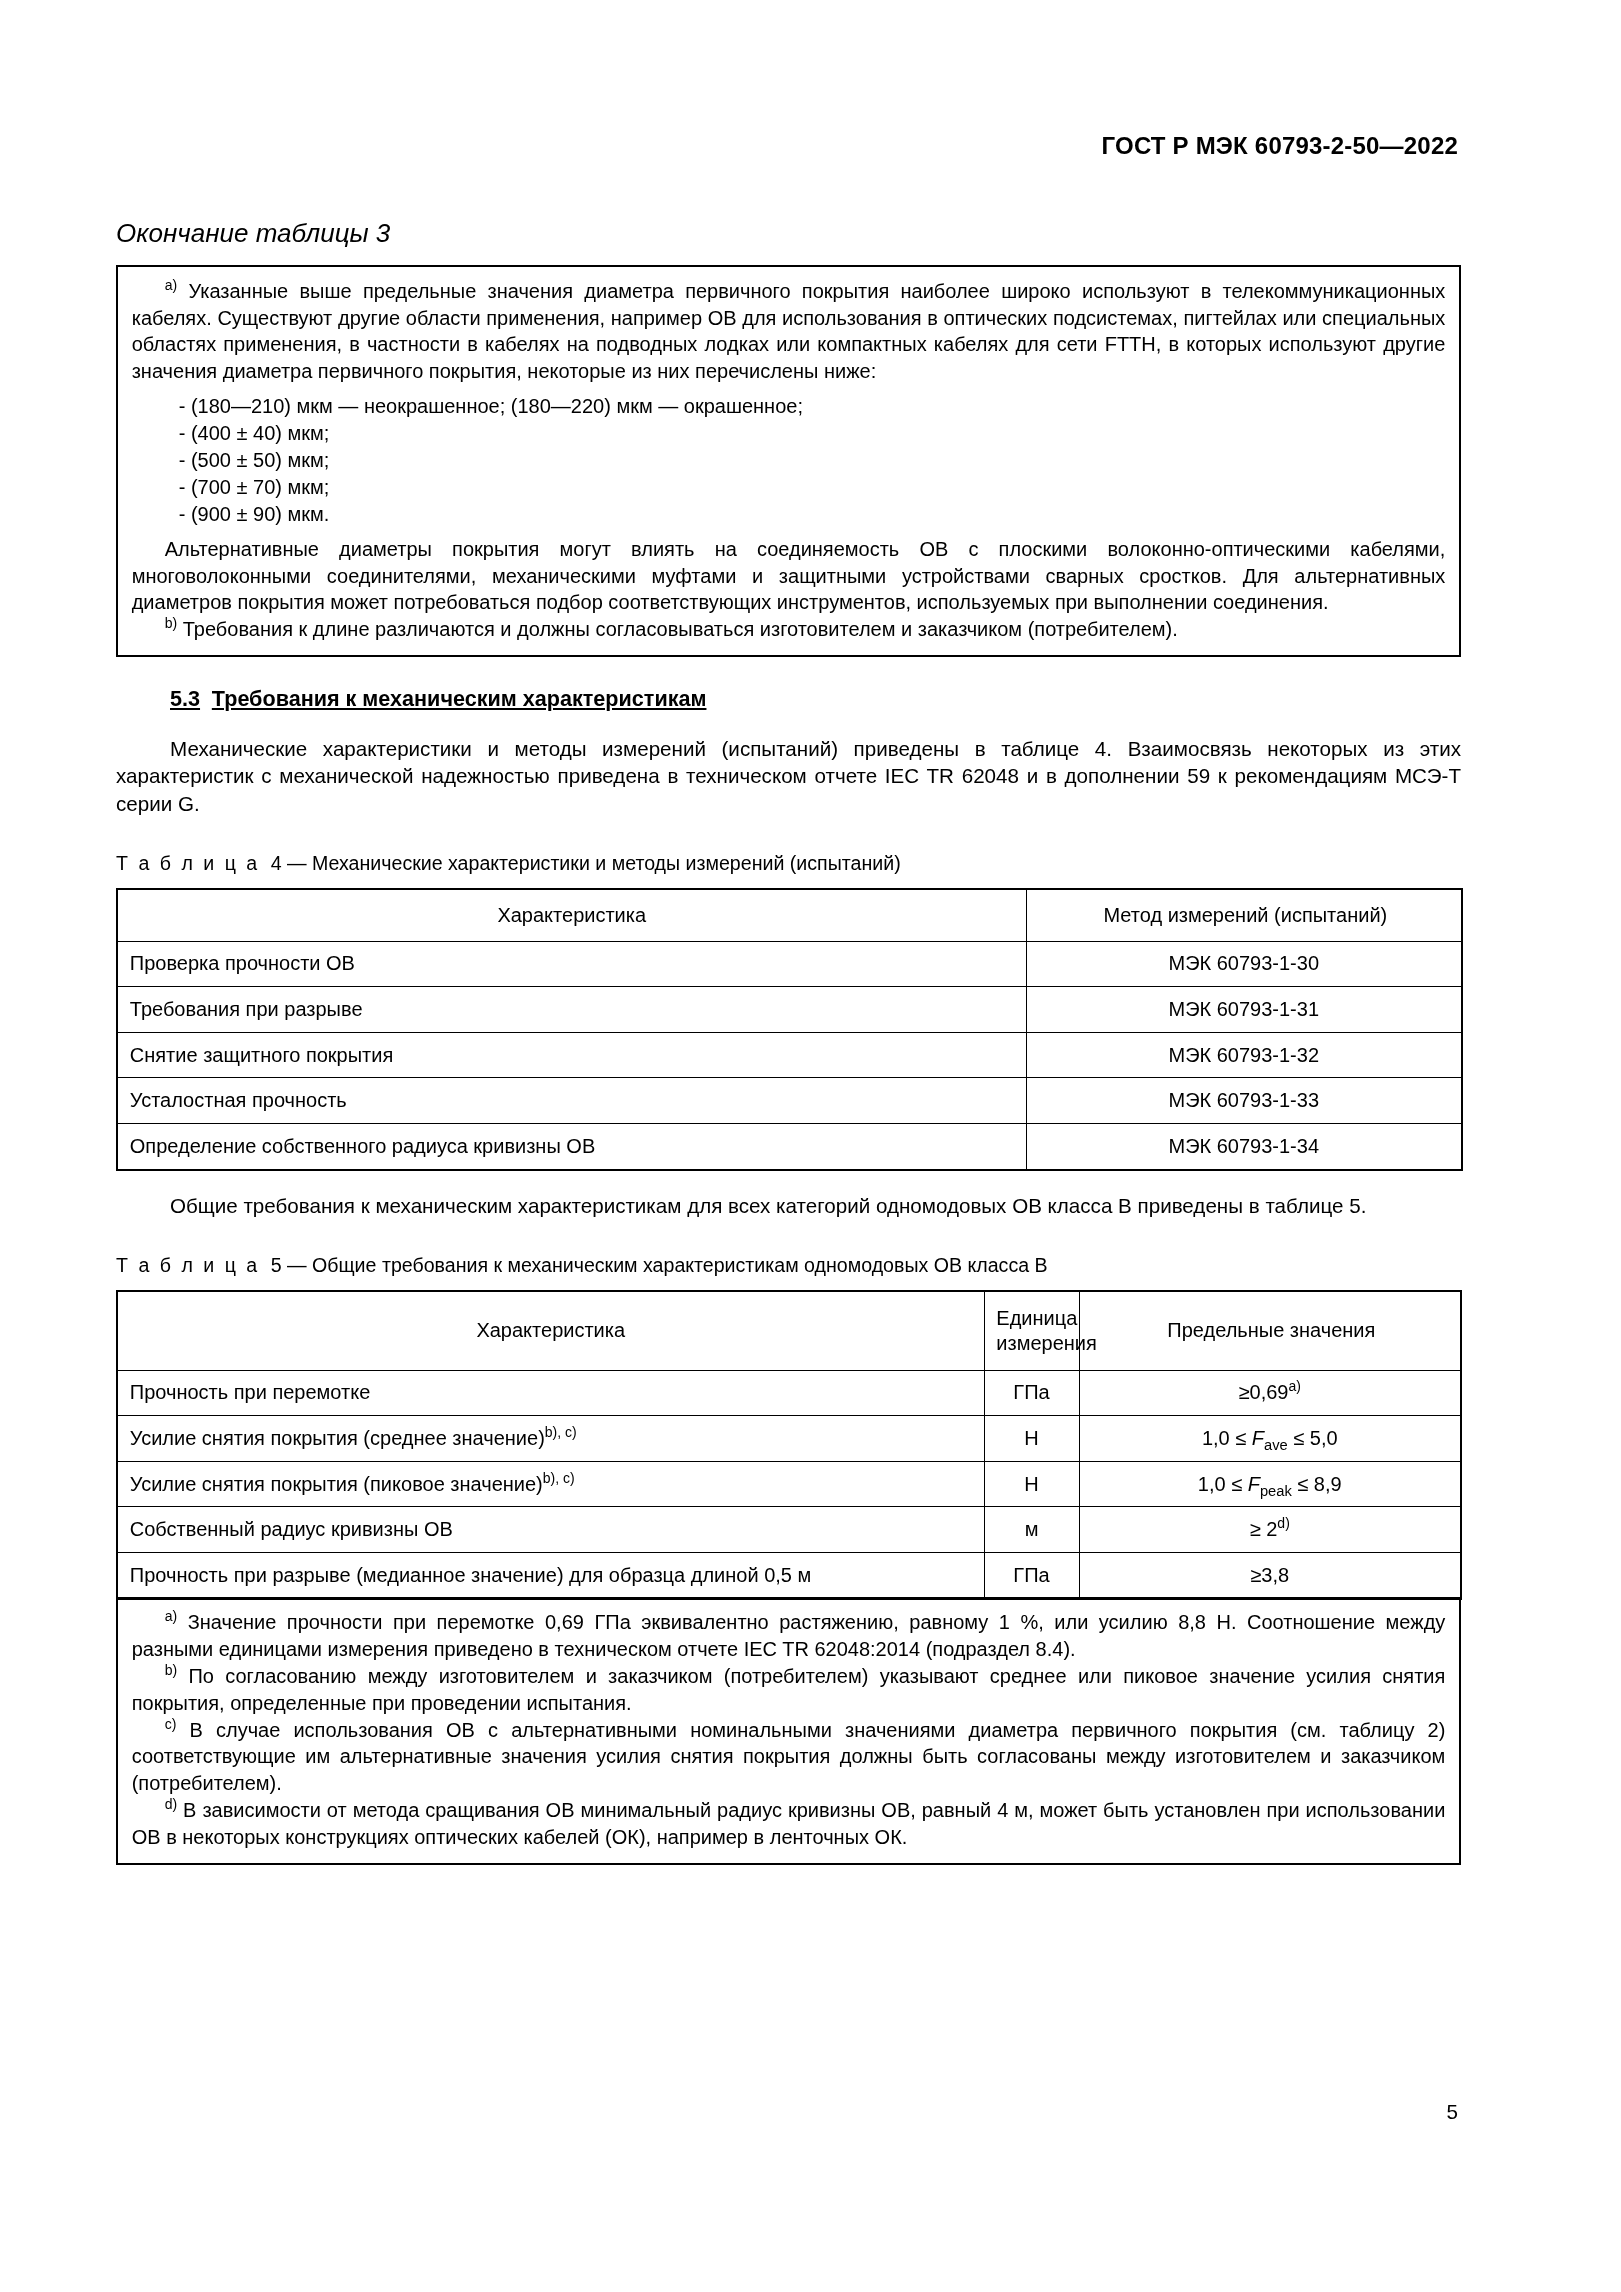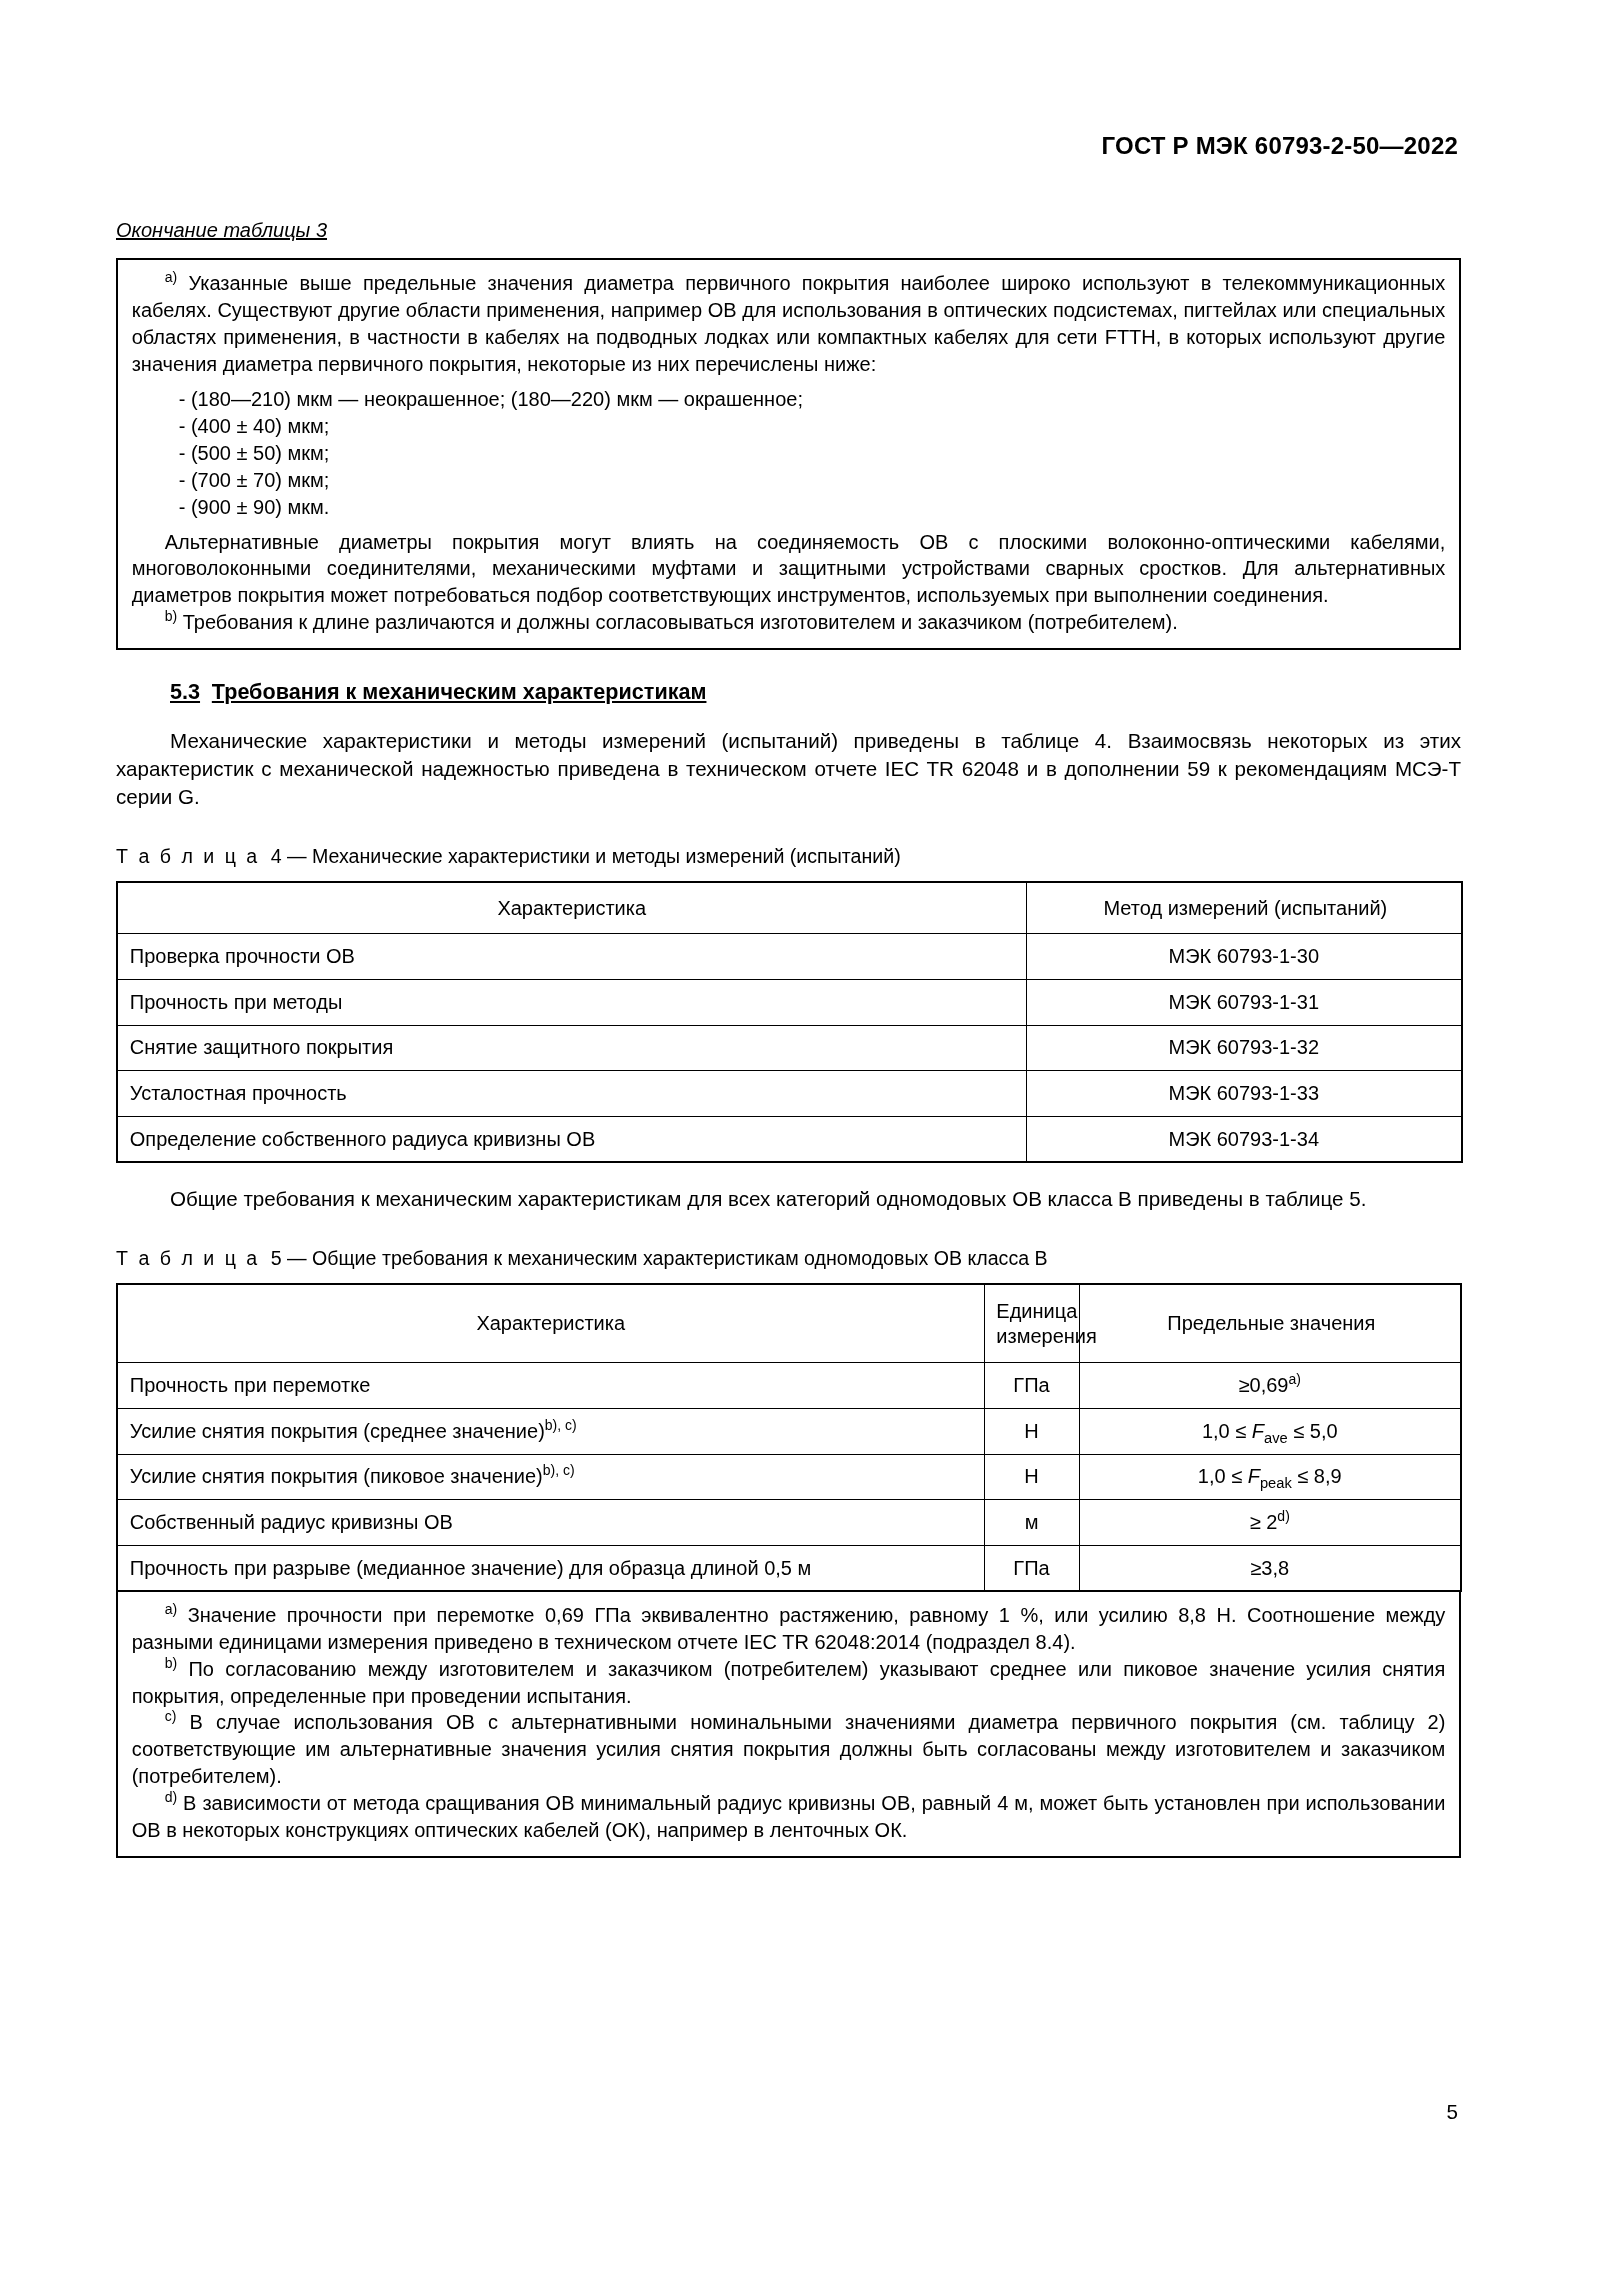--- a/index.html
+++ b/index.html
@@ -32,24 +32,23 @@
     white-space: nowrap;
   }
   .content {
     position: absolute;
     left: 116px;
     top: 218px;
     width: 1345px;
   }
   .caption-italic {
     font-style: italic;
-    font-size: 20px;
+    font-size: 26px;
     margin: 0 0 15.7px 0;
     line-height: 1.2;
-    text-decoration: underline;
   }
   
   .note-box {
     border: 2.4px solid #000;
     box-sizing: border-box;
     padding: 10.8px 13.7px 11.8px 13.7px;
     width: 1345px;
   }
   .note-p {
     font-size: 20px;
@@ -205,21 +204,21 @@
           <th>Характеристика</th>
           <th>Метод измерений (испытаний)</th>
         </tr>
       </thead>
       <tbody>
         <tr>
           <td class="cell-left">Проверка прочности ОВ</td>
           <td class="cell-center">МЭК 60793-1-30</td>
         </tr>
         <tr>
-          <td class="cell-left">Прочность при методы</td>
+          <td class="cell-left">Требования при разрыве</td>
           <td class="cell-center">МЭК 60793-1-31</td>
         </tr>
         <tr>
           <td class="cell-left">Снятие защитного покрытия</td>
           <td class="cell-center">МЭК 60793-1-32</td>
         </tr>
         <tr>
           <td class="cell-left">Усталостная прочность</td>
           <td class="cell-center">МЭК 60793-1-33</td>
         </tr>

